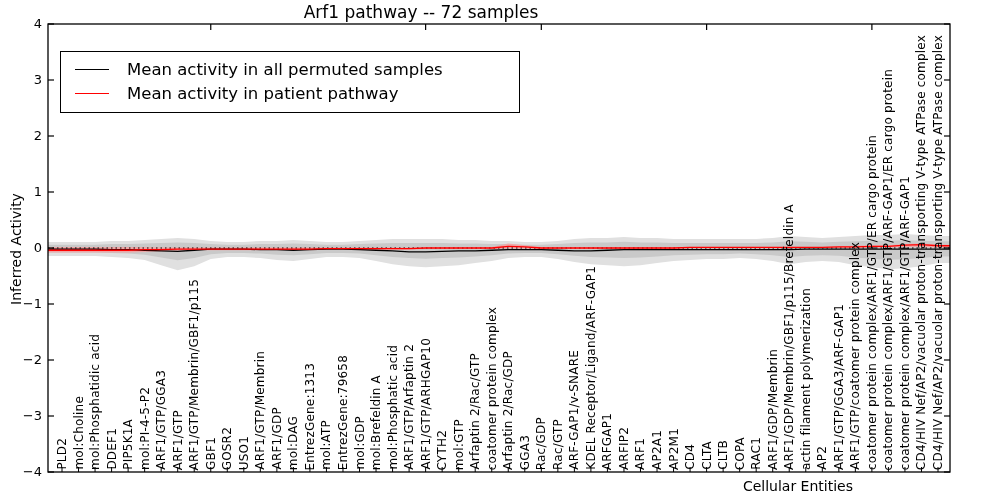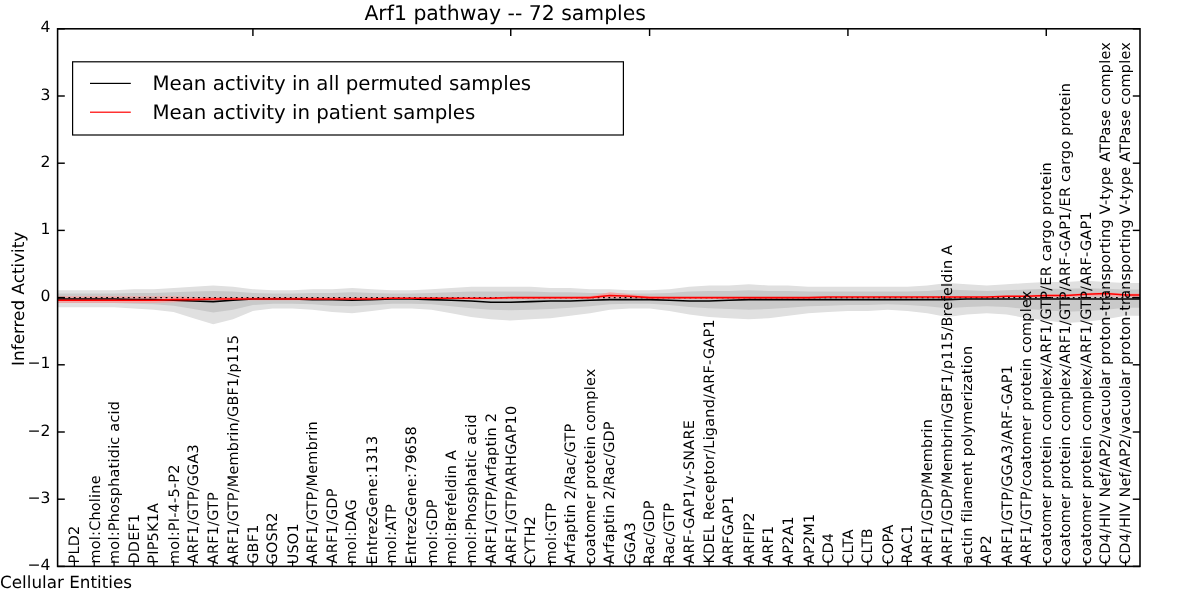--- a/index.html
+++ b/index.html
@@ -1,22 +1,22 @@
 <!DOCTYPE html>
 <html><head>
 <meta charset="utf-8">
 <style>
   html,body{margin:0;padding:0;background:#fff;}
   body{width:1000px;height:500px;position:relative;overflow:hidden;
        font-family:"DejaVu Sans","Liberation Sans",sans-serif;color:#000;}
   #chart-svg{position:absolute;left:0;top:0;}
   .title{position:absolute;top:2px;left:0;width:842px;text-align:center;
          font-size:17px;}
-  .xlabel{position:absolute;top:478px;left:0;width:821px;text-align:left;
-          font-size:14px;}
+  .xlabel{position:absolute;top:478px;left:0;width:821px;text-align:right;
+          font-size:14px;padding-left:32px;}
   .ylabel{position:absolute;left:-64px;top:241px;width:160px;text-align:center;
           font-size:14px;transform:rotate(-90deg);}
   .ylab{position:absolute;left:0;width:42px;text-align:right;font-size:13px;
         height:18px;line-height:18px;}
   .xlab{position:absolute;bottom:30px;writing-mode:vertical-rl;
         transform:rotate(180deg);white-space:nowrap;font-size:12px;
         line-height:16px;letter-spacing:0.2px;}
   .legend{position:absolute;left:60px;top:35px;width:460px;height:62px;
           border:1.6px solid #000;background:#fff;box-sizing:border-box;margin-top:16px;}
   .legend-row{position:absolute;left:0;width:100%;height:24px;}
@@ -187,15 +187,15 @@
     <div class="xlab" style="left: 930px;">CD4/HIV Nef/AP2/vacuolar proton-transporting V-type ATPase complex</div>
   </div>
 
 <div class="legend">
   <div class="legend-row" style="top:6px;">
     <span class="legend-swatch" id="swatch0" style="border-top-color: rgb(0, 0, 0);"></span>
     <span class="legend-text">Mean activity in all permuted samples</span>
   </div>
   <div class="legend-row" style="top:30px;">
     <span class="legend-swatch" id="swatch1" style="border-top-color: rgb(255, 0, 0);"></span>
-    <span class="legend-text">Mean activity in patient samples</span>
+    <span class="legend-text">Mean activity in patient pathway</span>
   </div>
 </div>
 
 </body></html>

